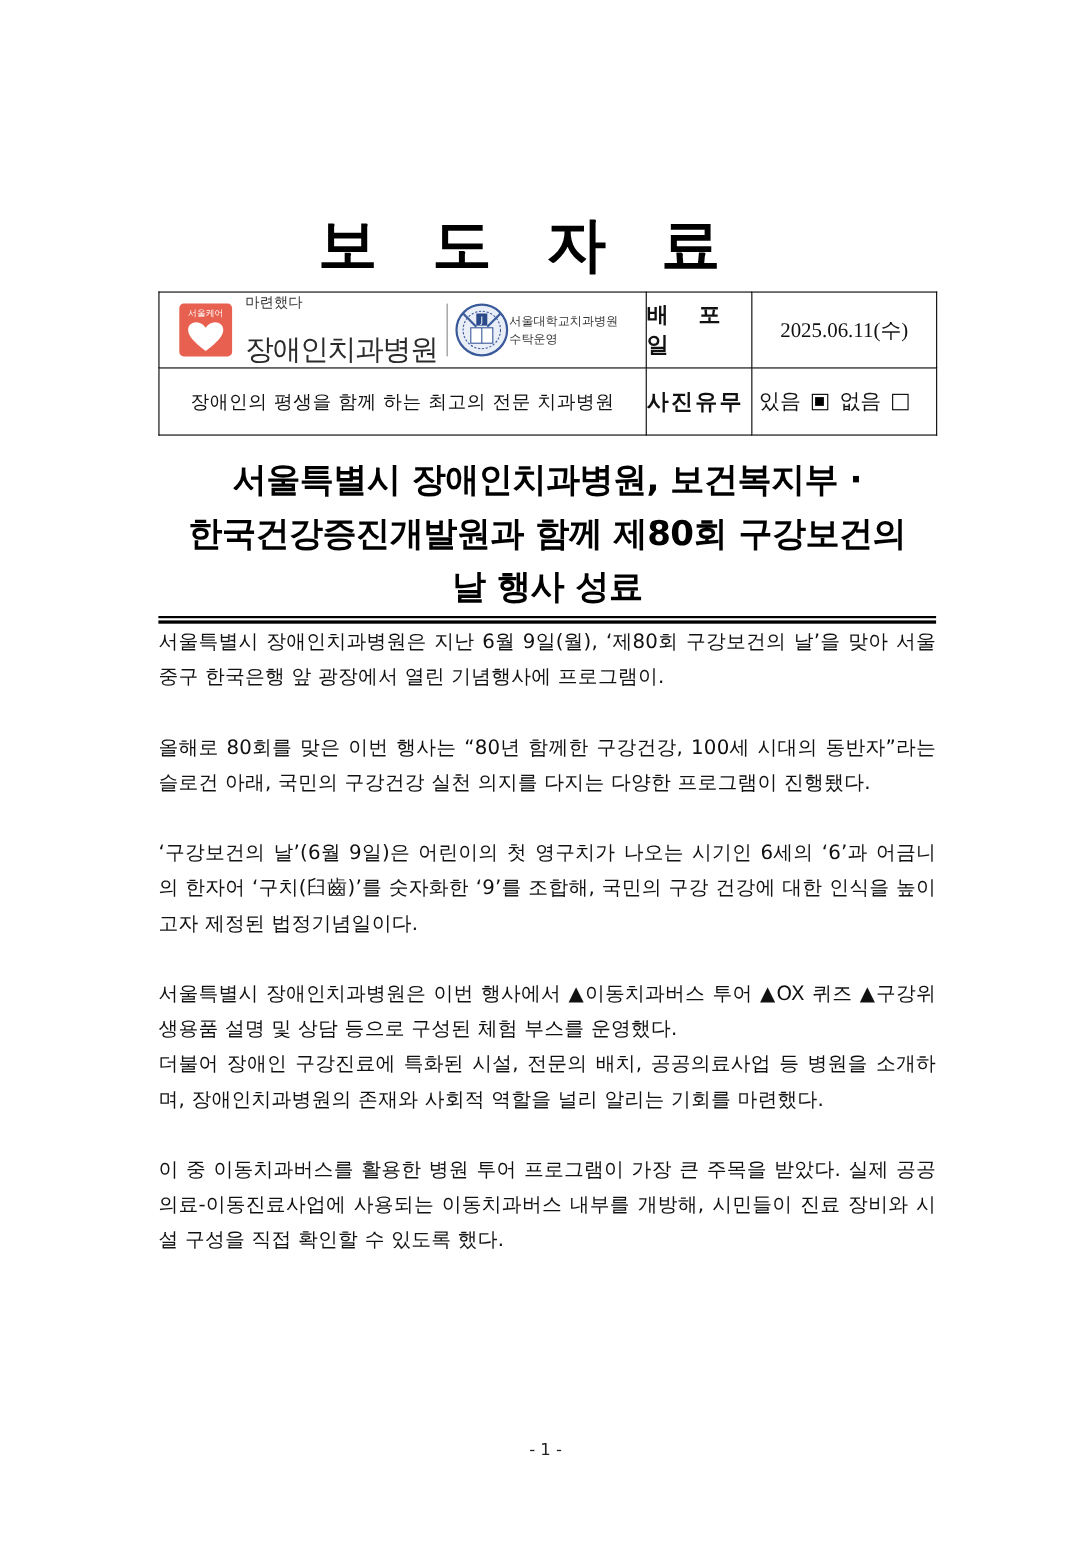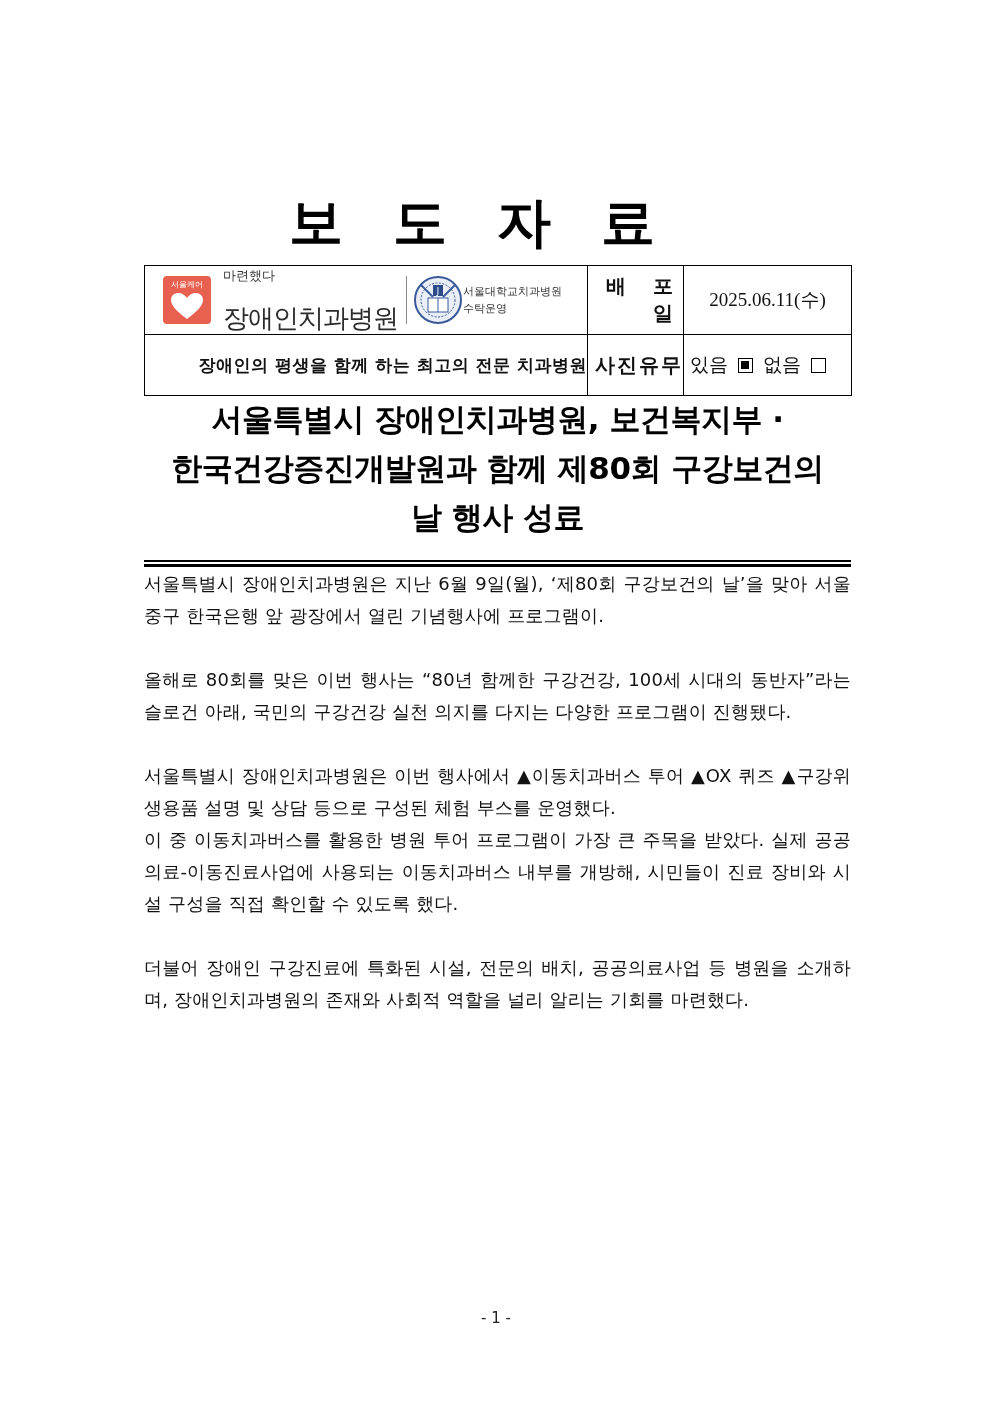--- a/index.html
+++ b/index.html
@@ -28,32 +28,32 @@
     color: #fff; font-family: "DejaVu Sans", sans-serif; font-size: 8px; padding-top: 3px; box-sizing: border-box;
   }
   .seoul-care svg { margin-top: 2px; }
   .hosp-name { margin-left: 12px; font-family: "DejaVu Sans", sans-serif; color: #333; }
   .hosp-name .small { font-size: 13px; line-height: 15px; }
   .hosp-name .big { font-size: 26px; line-height: 30px; letter-spacing: -1px; color: #2b2b2b; margin-top: 20px; }
   .vsep { width: 1px; height: 48px; background: #888; margin: 0 6px 0 8px; }
   .snu-emblem { width: 50px; height: 50px; }
   .snu-text { margin-left: 0; font-family: "DejaVu Sans", sans-serif; font-size: 11px; line-height: 17px; color: #333; }
   .label-cell {
-    text-align: right; font-weight: bold; font-size: 20px; letter-spacing: 2px;
+    text-align: left; font-weight: bold; font-size: 20px; letter-spacing: 2px;
     font-family: "DejaVu Serif", serif;
   }
   .label-cell.spaced { letter-spacing: 10px; }
   .date-cell { text-align: center; font-size: 19px; font-family: "Liberation Serif", serif; }
-  .slogan-cell { text-align: right; font-weight: bold; font-size: 17px; letter-spacing: 0.5px; }
+  .slogan-cell { text-align: center; font-weight: normal; font-size: 17px; letter-spacing: 0.5px; }
   .photo-cell { font-size: 19px; padding-left: 6px !important; white-space: nowrap; }
   .chk { display: inline-block; width: 15px; height: 15px; border: 1.5px solid #000; vertical-align: -2px; position: relative; margin: 0 4px; box-sizing: border-box; }
   .chk.on::after { content: ""; position: absolute; left: 2px; top: 2px; width: 8px; height: 8px; background: #000; }
 
   .headline {
-    position: absolute; left: 144px; top: 395px; width: 707px; text-align: center;
+    position: absolute; left: 144px; top: 412px; width: 707px; text-align: center;
     font-family: "DejaVu Sans", "Liberation Sans", sans-serif; font-weight: bold;
     font-size: 31px; line-height: 49px; color: #000; letter-spacing: -0.5px;
   }
   .rule-thin { position: absolute; left: 144px; top: 560px; width: 707px; height: 1.5px; background: #000; }
   .rule-thick { position: absolute; left: 144px; top: 564px; width: 707px; height: 3px; background: #000; }
 
   .body-text {
     position: absolute; left: 144px; top: 568px; width: 707px;
     font-family: "DejaVu Sans", "Liberation Sans", sans-serif; font-size: 18px;
     line-height: 32px; color: #111; text-align: justify; letter-spacing: 0.2px;
@@ -131,18 +131,19 @@
   <div>한국건강증진개발원과 함께 제80회 구강보건의</div>
   <div>날 행사 성료</div>
 </div>
 
 <div class="rule-thin"></div>
 <div class="rule-thick"></div>
 
 <div class="body-text">
   <p>서울특별시 장애인치과병원은 지난 6월 9일(월), ‘제80회 구강보건의 날’을 맞아 서울 중구 한국은행 앞 광장에서 열린 기념행사에 프로그램이.</p>
   <p>올해로 80회를 맞은 이번 행사는 “80년 함께한 구강건강, 100세 시대의 동반자”라는 슬로건 아래, 국민의 구강건강 실천 의지를 다지는 다양한 프로그램이 진행됐다.</p>
+  <p>‘구강보건의 날’(6월 9일)은 어린이의 첫 영구치가 나오는 시기인 6세의 ‘6’과 어금니의 한자어 ‘구치(臼齒)’를 숫자화한 ‘9’를 조합해, 국민의 구강 건강에 대한 인식을 높이고자 제정된 법정기념일이다.</p>
   <p class="tight">서울특별시 장애인치과병원은 이번 행사에서 ▲이동치과버스 투어 ▲OX 퀴즈 ▲구강위생용품 설명 및 상담 등으로 구성된 체험 부스를 운영했다.</p>
+  <p>더불어 장애인 구강진료에 특화된 시설, 전문의 배치, 공공의료사업 등 병원을 소개하며, 장애인치과병원의 존재와 사회적 역할을 널리 알리는 기회를 마련했다.</p>
   <p>이 중 이동치과버스를 활용한 병원 투어 프로그램이 가장 큰 주목을 받았다. 실제 공공의료-이동진료사업에 사용되는 이동치과버스 내부를 개방해, 시민들이 진료 장비와 시설 구성을 직접 확인할 수 있도록 했다.</p>
-  <p>더불어 장애인 구강진료에 특화된 시설, 전문의 배치, 공공의료사업 등 병원을 소개하며, 장애인치과병원의 존재와 사회적 역할을 널리 알리는 기회를 마련했다.</p>
 </div>
 
 <div class="page-num">- 1 -</div>
 
 </body></html>

